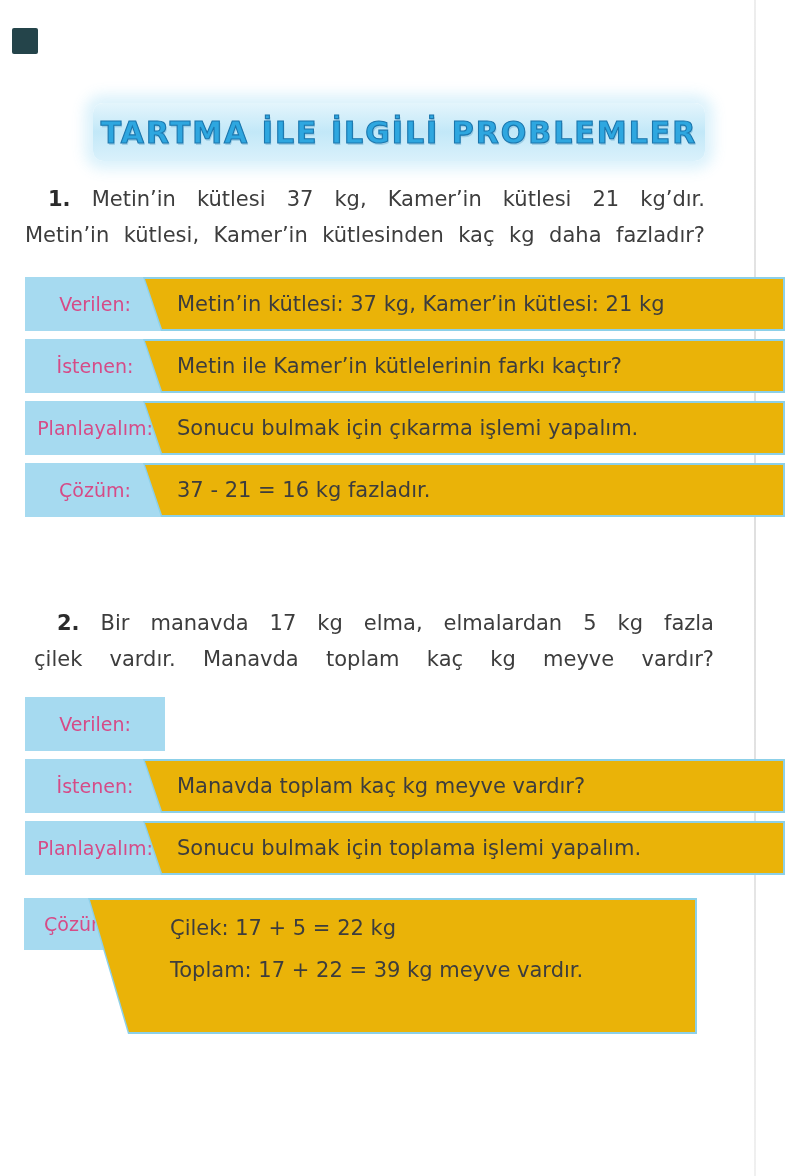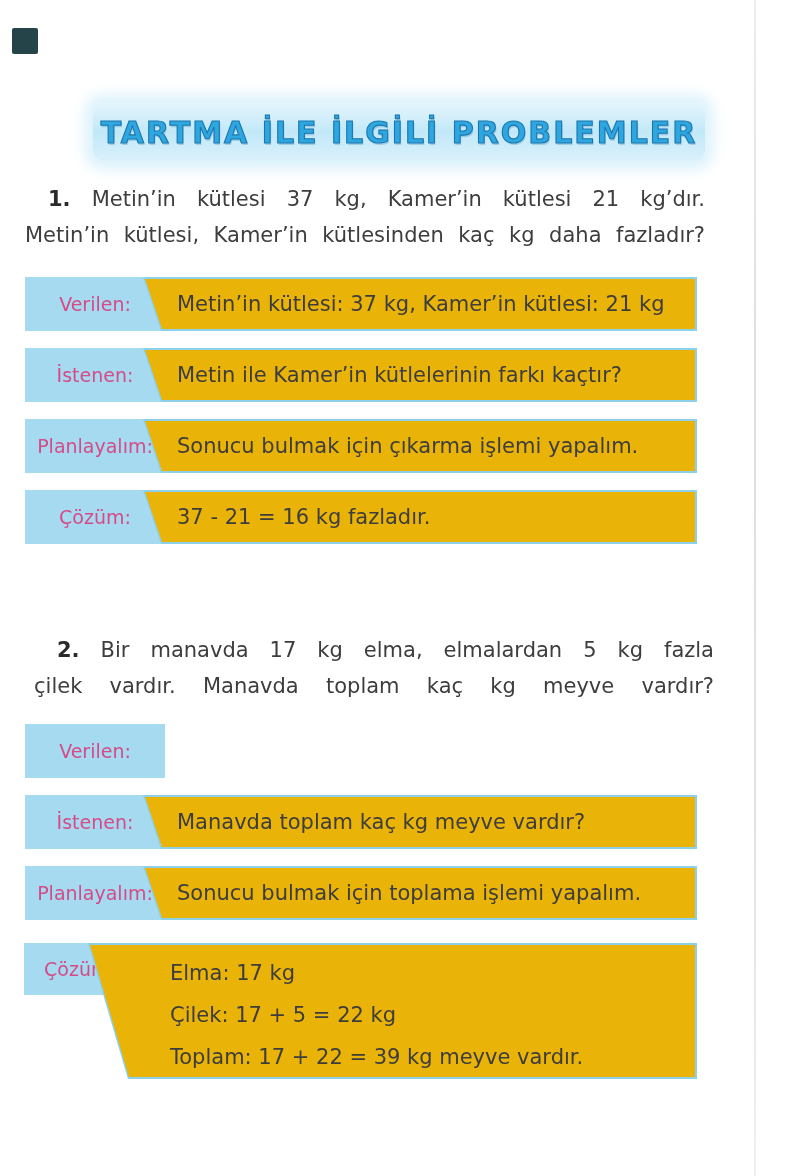--- a/index.html
+++ b/index.html
@@ -51,24 +51,24 @@
     margin: 20px 25px 0 25px; width: 680px;
     color: var(--text-dark);
     font-size: 21px; line-height: 36px;
   }
   .pline { text-align: justify; text-align-last: justify; white-space: normal; }
   .pline.indent { padding-left: 23px; }
   .pnum { font-weight: bold; color: #2b2b2b; }
   
   .row {
     position: relative;
-    margin-left: 25px; width: 672px; height: 54px;
+    margin-left: 25px; width: 760px; height: 54px;
   }
   .row.first { margin-top: 24px; }
-  .row + .row { margin-top: 17px; }
+  .row + .row { margin-top: 8px; }
   .label-box {
     position: absolute; left: 0; top: 0; width: 140px; height: 100%;
     background: var(--label-box-blue);
     display: flex; align-items: center; justify-content: center;
     z-index: 1;
   }
   .label-box .label {
     color: var(--label-pink); font-size: 19px; white-space: nowrap;
   }
   .content-box {
@@ -203,18 +203,17 @@
     </div>
   </div>
 </div>
 
 <div class="solution">
   <div class="label-box">
     <span class="label">Çözüm:</span>
   </div>
   <div class="content-box">
     <div class="content-inner">
-      <div class="sline">Elma: 17 kg</div>
       <div class="sline">Çilek: 17 + 5 = 22 kg</div>
       <div class="sline">Toplam: 17 + 22 = 39 kg meyve vardır.</div>
     </div>
   </div>
 </div>
 
 </body></html>

